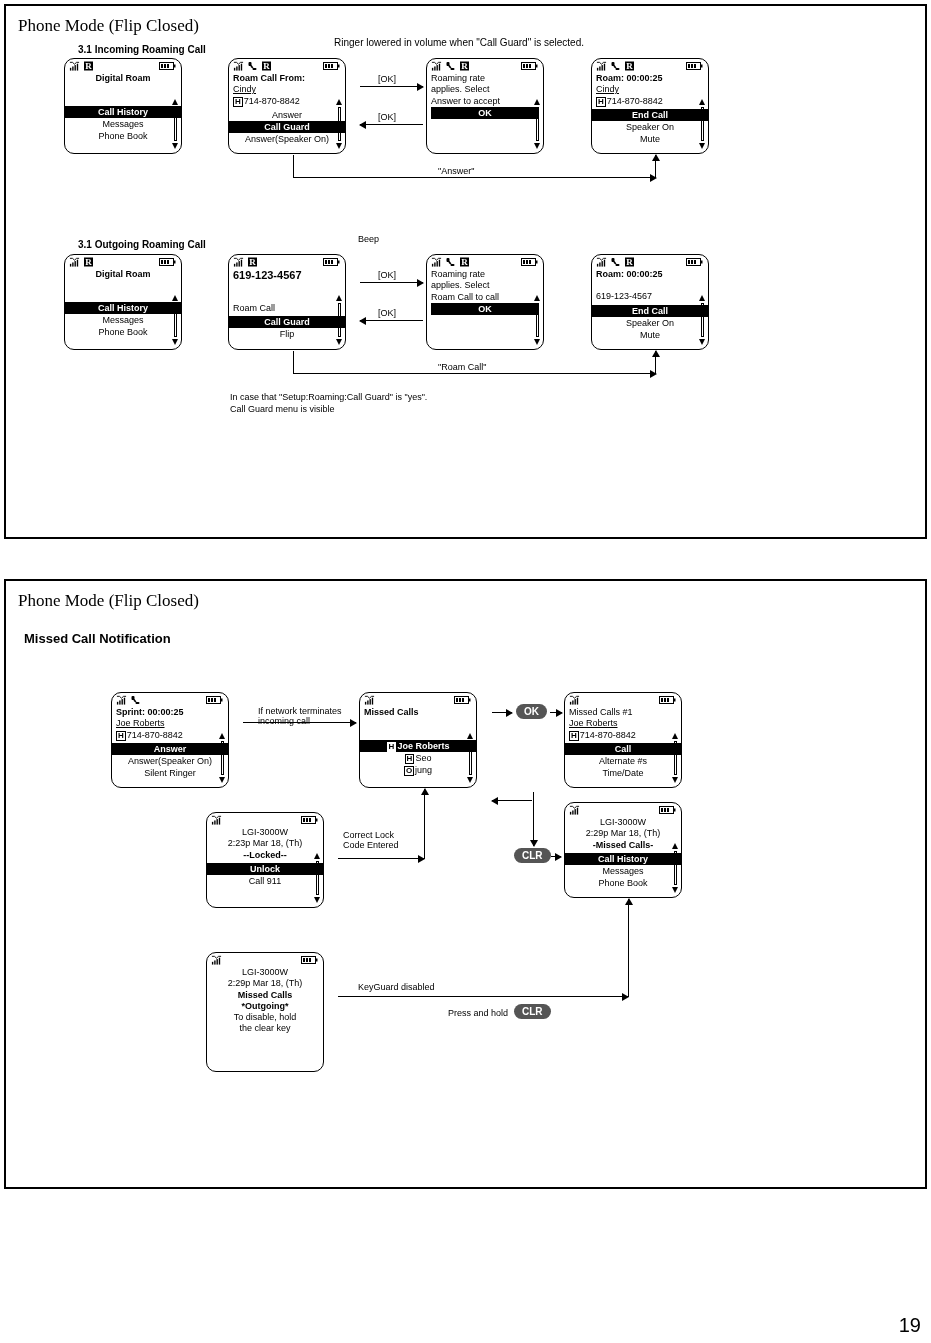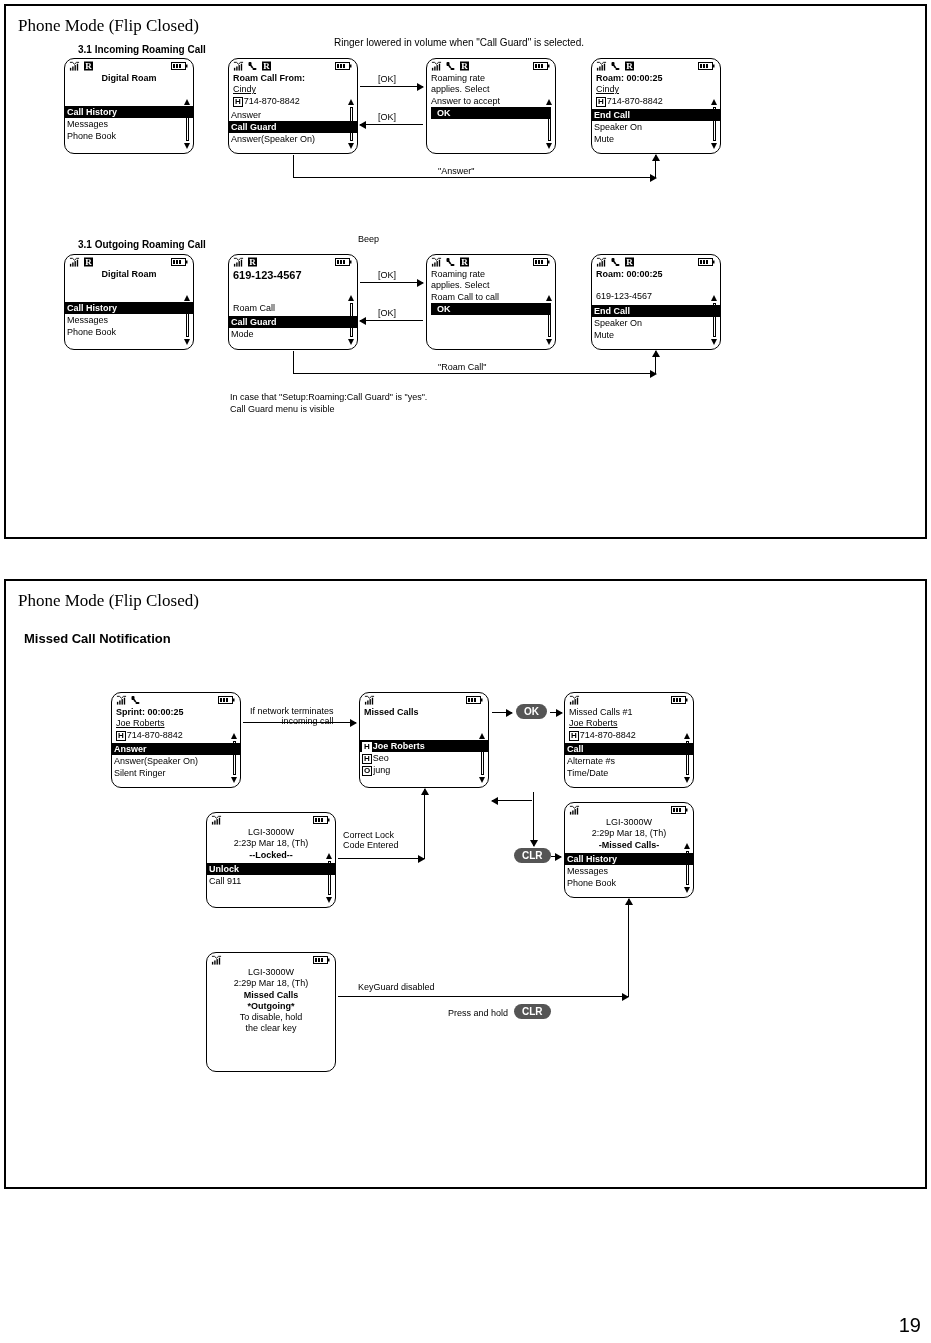--- a/index.html
+++ b/index.html
@@ -5,29 +5,29 @@
   * { box-sizing: border-box; }
   body { margin:0; padding:0; background:#fff; font-family:"Verdana","Helvetica",sans-serif; font-size:9px; color:#000; width:931px; }
   .page-frame { border:2px solid #000; margin:4px 4px 40px 4px; padding:10px 16px 16px 12px; position:relative; }
   .page-title { font-size:17px; font-weight:400; font-family:"Times New Roman",serif; }
   .sub-title { font-size:13px; font-weight:700; margin:20px 0 6px 6px; }
   .sect-title { font-size:10px; font-weight:700; margin:8px 0 6px 30px; }
   .note { font-size:10px; }
   .canvas { position:relative; }
 
   
-  .phone { position:absolute; width:130px; height:96px; border:1.8px solid #000; border-radius:10px; background:#fff; overflow:hidden; }
+  .phone { position:absolute; width:118px; height:96px; border:1.8px solid #000; border-radius:10px; background:#fff; overflow:hidden; }
   .phone.tall { height:120px; }
   .status { display:flex; justify-content:space-between; align-items:center; height:14px; padding:0 4px; }
   .iconrow { display:flex; gap:3px; align-items:center; }
   .content { padding:0 4px; font-size:9px; line-height:1.25; }
   .boldline { font-weight:700; }
   .centered { text-align:center; }
   .menu { margin-top:2px;}
-  .menu-item { padding:0 2px; font-size:9px; line-height:12px; }
+  .menu-item { padding:0 2px; font-size:9px; line-height:12px;text-align:center; }
   .menu-item.sel { background:#000; color:#fff; font-weight:700; }
   .chip { display:inline-block; border:1px solid #000; font-size:8px; line-height:8px; padding:0 1px; margin-right:1px; font-weight:700; }
   .scroll { position:absolute; right:2px; bottom:4px; width:7px; height:50px; }
   .scroll:before, .scroll:after { content:""; position:absolute; left:0; width:0; height:0; border-left:3.5px solid transparent; border-right:3.5px solid transparent; }
   .scroll:before { top:0; border-bottom:6px solid #000; }
   .scroll:after { bottom:0; border-top:6px solid #000; }
   .scroll .bar { position:absolute; top:8px; bottom:8px; left:2px; width:3px; border:1px solid #000; }
 
   .label { position:absolute; font-size:9px; }
   .arrow { position:absolute; height:0; border-top:1.5px solid #000; }
@@ -244,21 +244,21 @@
             <use href="#bat"></use>
           </svg>
         </div>
       <div class="content">
         <div class="boldline" style="font-size:11px">619-123-4567</div>
         <div style="height:20px"></div>
         <div>Roam Call</div>
       </div>
       <div class="menu">
         <div class="menu-item sel">Call Guard</div>
-        <div class="menu-item">Mode</div>
+        <div class="menu-item">Flip</div>
       </div>
       <div class="scroll">
           <div class="bar"></div>
         </div>
     </div>
 
     <div class="phone" style="left:408px; top:218px;">
       <div class="status">
           <span class="iconrow">
             <svg class="sig">
@@ -410,21 +410,21 @@
         <div class="menu-item sel">Call</div>
         <div class="menu-item">Alternate #s</div>
         <div class="menu-item">Time/Date</div>
       </div>
       <div class="scroll">
           <div class="bar"></div>
         </div>
     </div>
 
     <div class="arrow" style="left:225px;top:70px;width:113px;"></div>
-    <div class="label" style="left:232px;top:54px;white-space:pre-line;text-align:right;">If network terminates
+    <div class="label" style="left:240px;top:54px;white-space:pre-line;">If network terminates
 incoming call</div>
     <div class="arrow" style="left:474px;top:60px;width:20px;"></div>
     <div class="kbtn" style="left:498px;top:52px;">OK</div>
     <div class="arrow" style="left:532px;top:60px;width:12px;border-top:1.5px solid #000;"></div>
 
     <div class="phone" style="left:188px; top:160px;">
       <div class="status">
           <span class="iconrow">
             <svg class="sig">
               <use href="#sig"></use>

